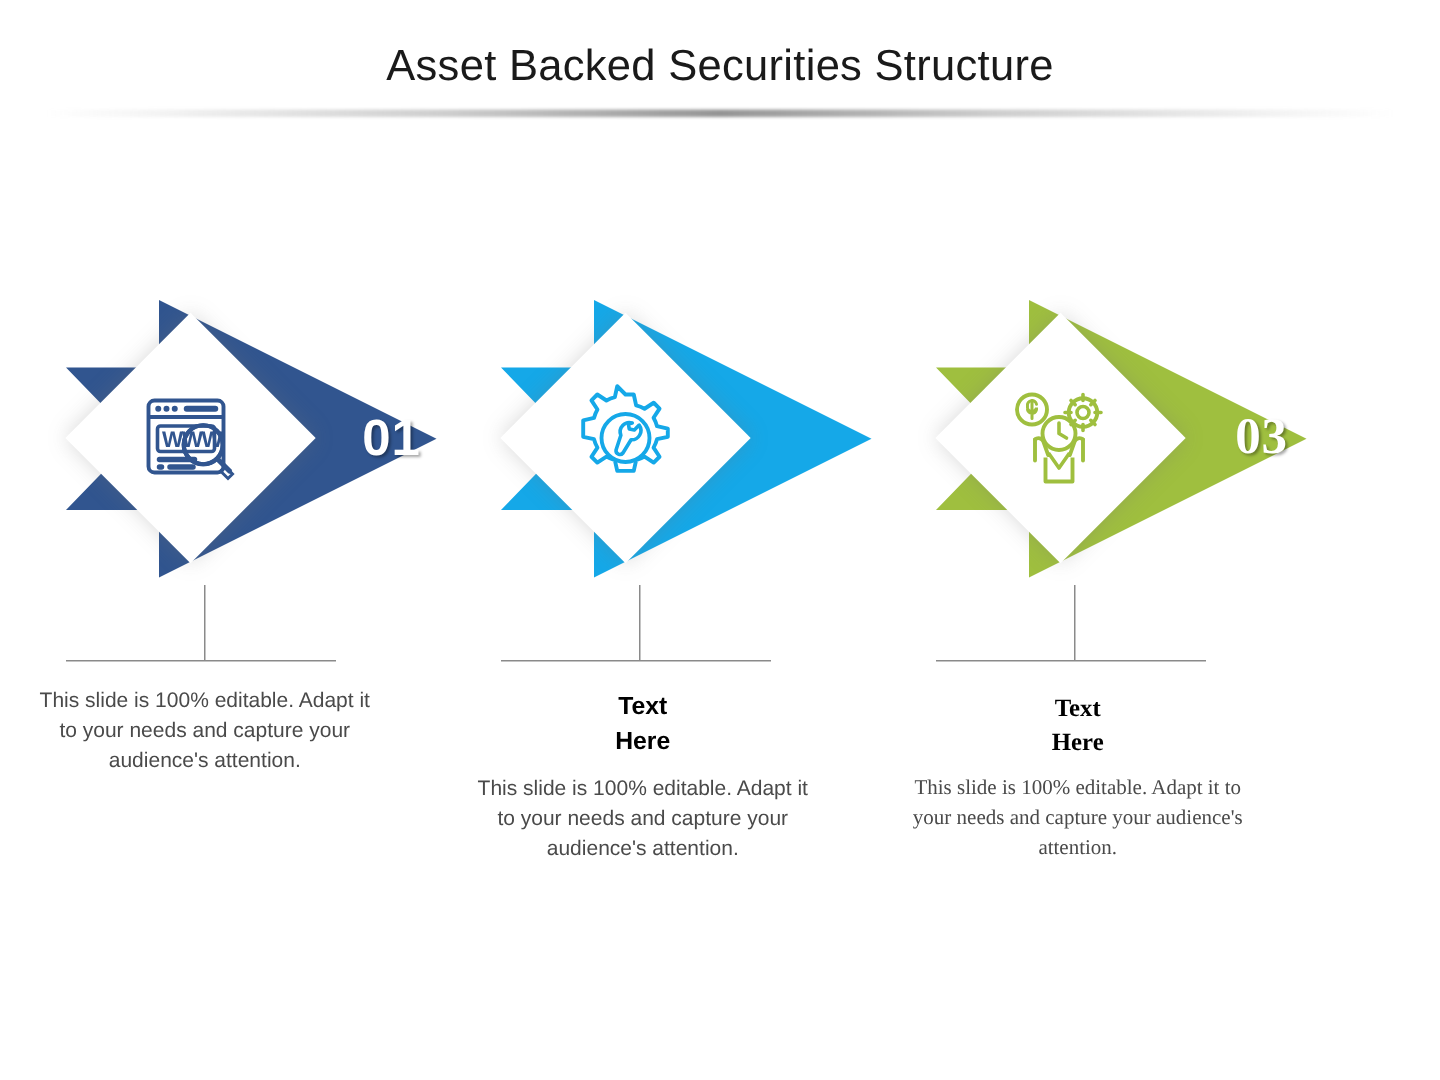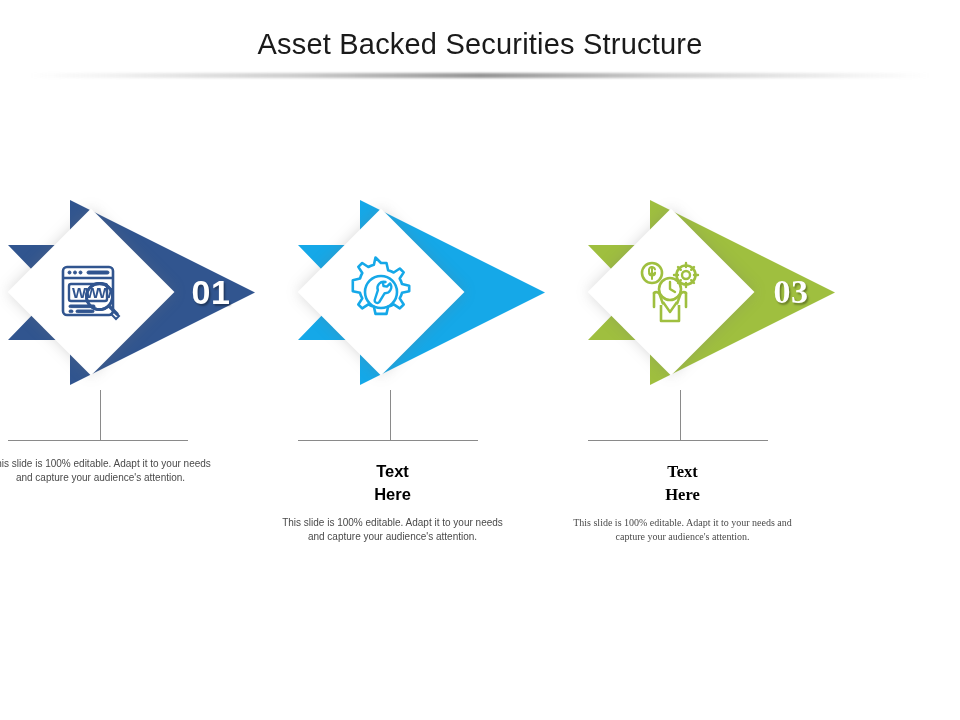--- a/index.html
+++ b/index.html
@@ -45,21 +45,21 @@
     filter: blur(1px);
   }
 
   
   .columns {
     position: absolute;
     top: 195px;
     left: 0;
     width: 860px;
     display: flex;
-    justify-content: flex-end;
+    justify-content: center;
   }
   .column {
     width: 290px;
     position: relative;
   }
   .col-0 { margin-left: 62px; }
   .col-1 { margin-left: 0px; }
   .col-2 { margin-left: 0px; font-family: Liberation Serif, serif; }
 
   
@@ -97,21 +97,21 @@
     display: flex;
     align-items: center;
     justify-content: center;
   }
   .icon-holder svg { display: block; }
 
   
   .step-number {
     position: absolute;
     top: 78px;
-    left: 182px;
+    left: 196px;
     width: 78px;
     text-align: center;
     font-size: 34px;
     font-weight: bold;
     color: #ffffff;
     text-shadow: 1.5px 1.5px 2px rgba(0,0,0,0.35);
     letter-spacing: 0.5px;
   }
 
   
@@ -149,21 +149,21 @@
 
   .heading {
     font-size: 16.5px;
     font-weight: bold;
     color: #000000;
     line-height: 1.42;
     margin-top: 12px;
     white-space: pre-line;
   }
   .body-text {
-    font-size: 10px;
+    font-size: 14px;
     color: #4a4a4a;
     line-height: 1.42;
     margin-top: 9px;
   }
 </style>
 </head>
 <body style="background: rgb(255, 255, 255);">
 
 <div class="slide-title">Asset Backed Securities Structure</div>
 <div class="title-divider"></div>

